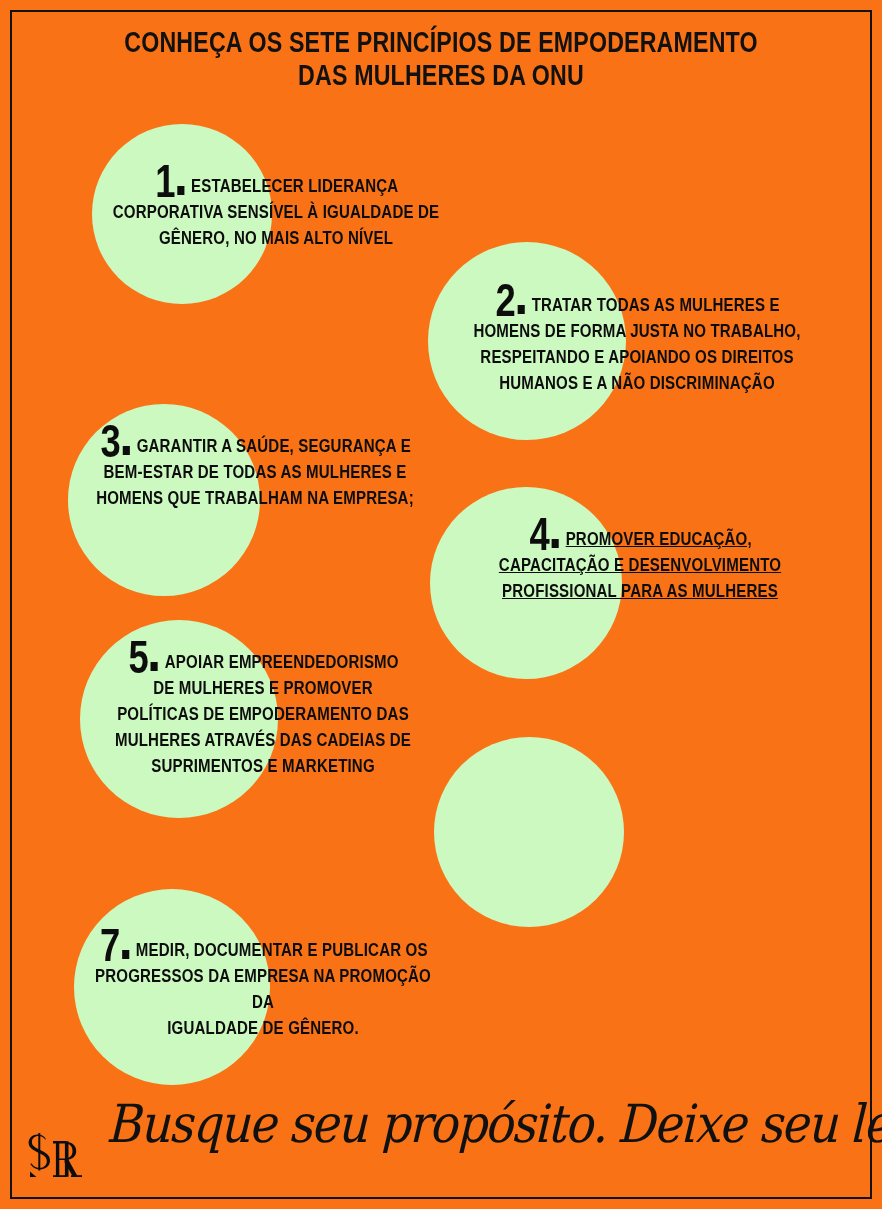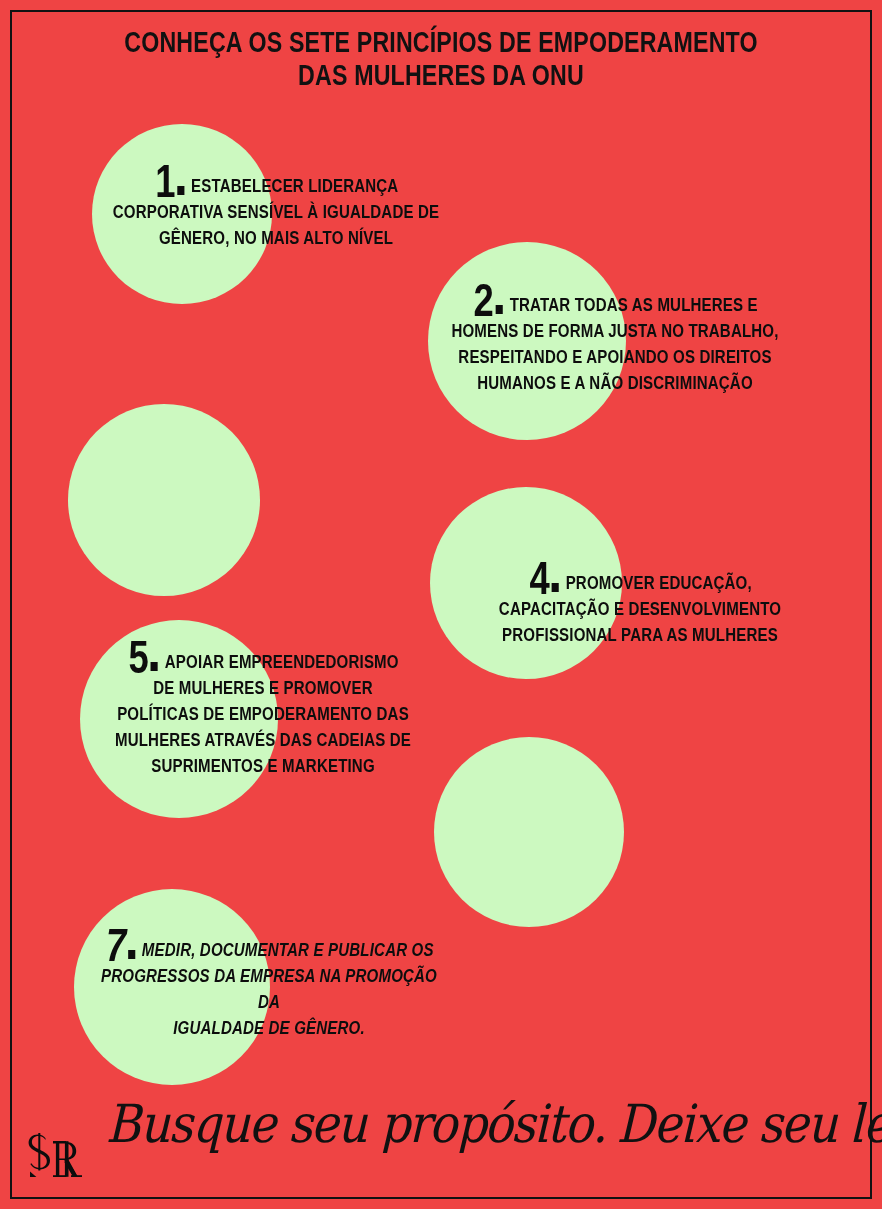--- a/index.html
+++ b/index.html
@@ -5,21 +5,21 @@
   html,body{margin:0;padding:0;}
   body{
     width:882px;height:1209px;
     background:#ffffff;
     font-family:"Liberation Sans", sans-serif;
     overflow:hidden;
   }
   #poster{
     position:relative;
     width:882px;height:1209px;
-    background:#ef4444;
+    background:#f97316;
     box-sizing:border-box;
   }
   .frame{
     position:absolute;
     left:10px;top:10px;
     width:862px;height:1189px;
     border:2.5px solid #121212;
     box-sizing:border-box;
     pointer-events:none;
   }
@@ -129,44 +129,49 @@
   <div class="circle" style="left:80px;top:620px;width:198px;height:198px;"></div>
   <div class="circle" style="left:434px;top:737px;width:190px;height:190px;"></div>
   <div class="circle" style="left:74px;top:889px;width:196px;height:196px;"></div>
 
   <div class="principle" style="left:76px;top:168px;width:400px;">
     <span class="ptext"><span class="num"><span>1</span><span class="dot"></span></span><span class="gap"></span><span>ESTABELECER LIDERANÇA</span></span>
     <span class="ptext">CORPORATIVA SENSÍVEL À IGUALDADE DE</span>
     <span class="ptext">GÊNERO, NO MAIS ALTO NÍVEL</span>
   </div>
 
-  <div class="principle" style="left:415px;top:287px;width:400px;">
+  <div class="principle" style="left:437px;top:287px;width:400px;">
     <span class="ptext"><span class="num"><span>2</span><span class="dot"></span></span><span class="gap"></span><span>TRATAR TODAS AS MULHERES E</span></span>
     <span class="ptext">HOMENS DE FORMA JUSTA NO TRABALHO,</span>
     <span class="ptext">RESPEITANDO E APOIANDO OS DIREITOS</span>
     <span class="ptext">HUMANOS E A NÃO DISCRIMINAÇÃO</span>
   </div>
 
-
-  <div class="principle" style="left:440px;top:565px;width:400px;">
+  <div class="principle" style="left:55px;top:428px;width:400px;">
+    <span class="ptext"><span class="num"><span>3</span><span class="dot"></span></span><span class="gap"></span><span>GARANTIR A SAÚDE, SEGURANÇA E</span></span>
+    <span class="ptext">BEM-ESTAR DE TODAS AS MULHERES E</span>
+    <span class="ptext">HOMENS QUE TRABALHAM NA EMPRESA;</span>
+  </div>
+
+  <div class="principle" style="left:440px;top:521px;width:400px;text-decoration:underline;">
     <span class="ptext"><span class="num"><span>4</span><span class="dot"></span></span><span class="gap"></span><span>PROMOVER EDUCAÇÃO,</span></span>
     <span class="ptext">CAPACITAÇÃO E DESENVOLVIMENTO</span>
     <span class="ptext">PROFISSIONAL PARA AS MULHERES</span>
   </div>
 
   <div class="principle" style="left:63px;top:644px;width:400px;text-align:center;">
     <span class="ptext"><span class="num"><span>5</span><span class="dot"></span></span><span class="gap"></span><span>APOIAR EMPREENDEDORISMO</span></span>
     <span class="ptext">DE MULHERES E PROMOVER</span>
     <span class="ptext">POLÍTICAS DE EMPODERAMENTO DAS</span>
     <span class="ptext">MULHERES ATRAVÉS DAS CADEIAS DE</span>
     <span class="ptext">SUPRIMENTOS E MARKETING</span>
   </div>
 
 
-  <div class="principle" style="left:64px;top:932px;width:410px;font-style:italic;">
+  <div class="principle" style="left:58px;top:932px;width:410px;">
     <span class="ptext"><span class="num"><span>7</span><span class="dot"></span></span><span class="gap"></span><span>MEDIR, DOCUMENTAR E PUBLICAR OS</span></span>
     <span class="ptext">PROGRESSOS DA EMPRESA NA PROMOÇÃO DA</span>
     <span class="ptext">IGUALDADE DE GÊNERO.</span>
   </div>
 
   <div class="tagline">Busque seu propósito. Deixe seu legado.</div>
 
   <div class="logo">
     <svg viewBox="0 0 70 72" width="70" height="72" aria-hidden="true">
       <g fill="#0d0d0d">

